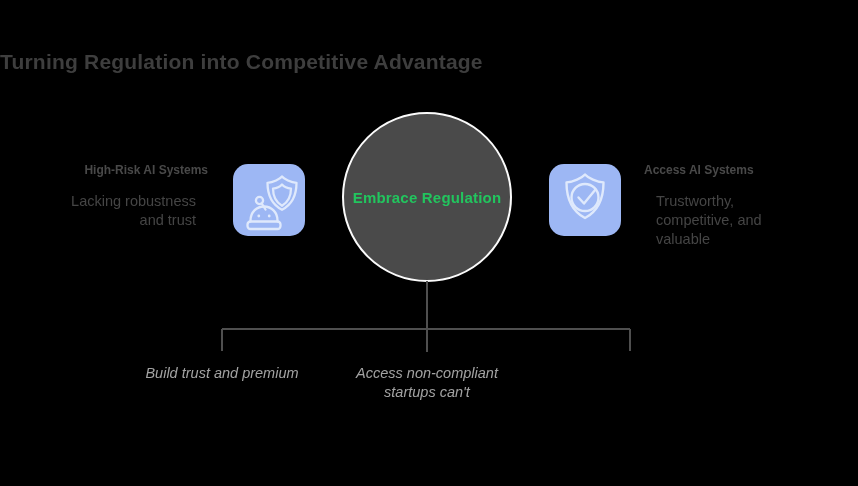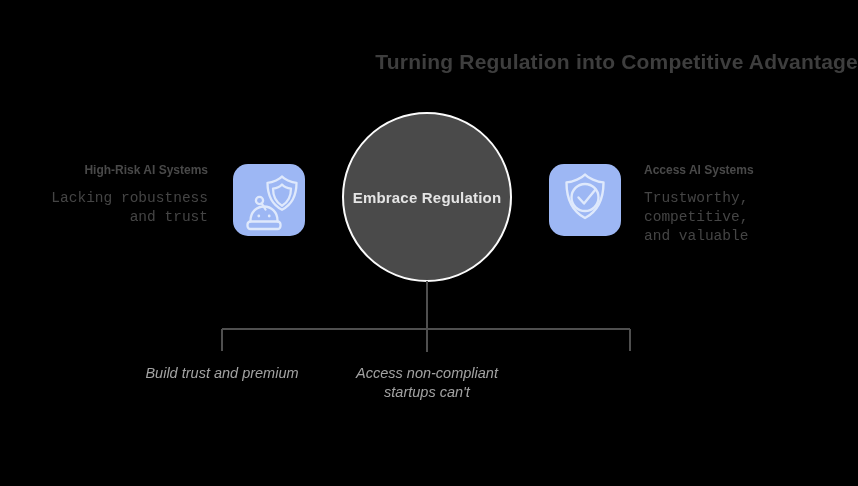--- a/index.html
+++ b/index.html
@@ -2,41 +2,41 @@
 <html><head>
 <meta charset="utf-8">
 <style>
   html,body{margin:0;padding:0;background:#000;}
   .stage{
     position:relative;width:858px;height:486px;background:#000;overflow:hidden;
     font-family:"Liberation Sans",sans-serif;
   }
   .title{
     position:absolute;top:50px;left:0;width:858px;margin:0;
-    text-align:right;font-size:21px;font-weight:bold;letter-spacing:.2px;
+    text-align:left;font-size:21px;font-weight:bold;letter-spacing:.2px;
     color:#3e3e3e;
   }
   .side-text{position:absolute;top:161px;font-size:14.5px;color:#454545;}
   .side-text .heading{font-weight:bold;color:#494949;line-height:19px;margin:0 0 9px 0;font-size:12px;}
-  .side-text .body{line-height:19px;margin:0;font-family:Liberation Mono, monospace;}
+  .side-text .body{line-height:19px;margin:12px;}
   .left-text{left:38px;width:170px;text-align:right;}
   .right-text{left:644px;width:130px;text-align:left;}
   .tile{
     position:absolute;width:72px;height:72px;border-radius:15px;
     background:#9db7f4;display:flex;align-items:center;justify-content:center;
   }
   .tile-left{left:233px;top:164px;}
   .tile-right{left:549px;top:164px;}
   .tile svg{display:block;}
   .center-circle{
     position:absolute;left:342px;top:112px;width:170px;height:170px;
     border-radius:50%;background:#4a4a4a;border:2px solid #fbfbfb;
     box-sizing:border-box;display:flex;align-items:center;justify-content:center;
   }
-  .center-circle span{color:#e5e5e5;font-weight:bold;font-size:15px;letter-spacing:.2px;}
+  .center-circle span{color:#22c55e;font-weight:bold;font-size:15px;letter-spacing:.2px;}
   .connectors{position:absolute;left:0;top:0;}
   .benefit{
     position:absolute;top:364px;text-align:center;
     font-size:14.5px;line-height:18.5px;color:#a3a3a3;font-style:italic;
   }
   .benefit-1{left:122px;width:200px;}
   .benefit-2{left:352px;width:150px;}
   .benefit-3{left:541px;width:175px;}
 </style>
 </head>

